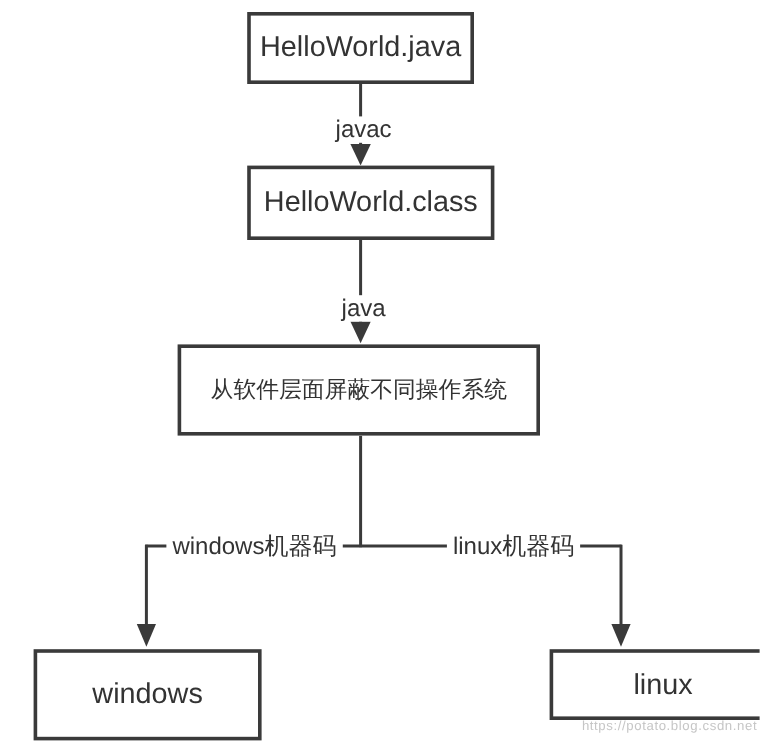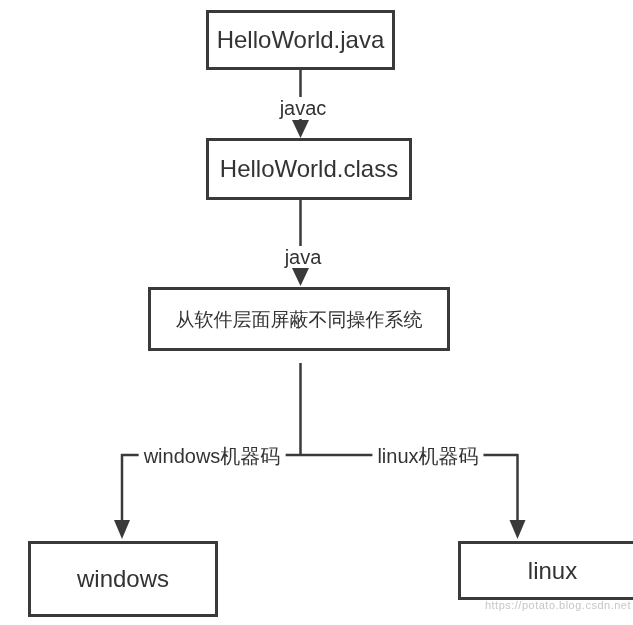--- a/index.html
+++ b/index.html
@@ -41,21 +41,21 @@
     background: #ffffff;
     color: var(--text);
     display: flex;
     align-items: center;
     justify-content: center;
     text-align: center;
     font-size: 24px;
   }
   .node-source    { left: 206px; top: 10px;  width: 189px; height: 60px; }
   .node-bytecode  { left: 206px; top: 138px; width: 206px; height: 62px; }
-  .node-jvm       { left: 148px; top: 287px; width: 302px; height: 64px;
+  .node-jvm       { left: 148px; top: 287px; width: 302px; height: 76px;
                     flex-direction: column; font-size: 19px; line-height: 27px; }
   .node-windows   { left: 28px;  top: 541px; width: 190px; height: 76px; }
   .node-linux     { left: 423px; top: 541px; width: 189px; height: 59px; margin-left: 35px; }
   .edge-label {
     position: absolute;
     transform: translate(-50%, -50%);
     background: #ffffff;
     color: var(--text);
     font-size: 20px;
     padding: 1px 5px;

